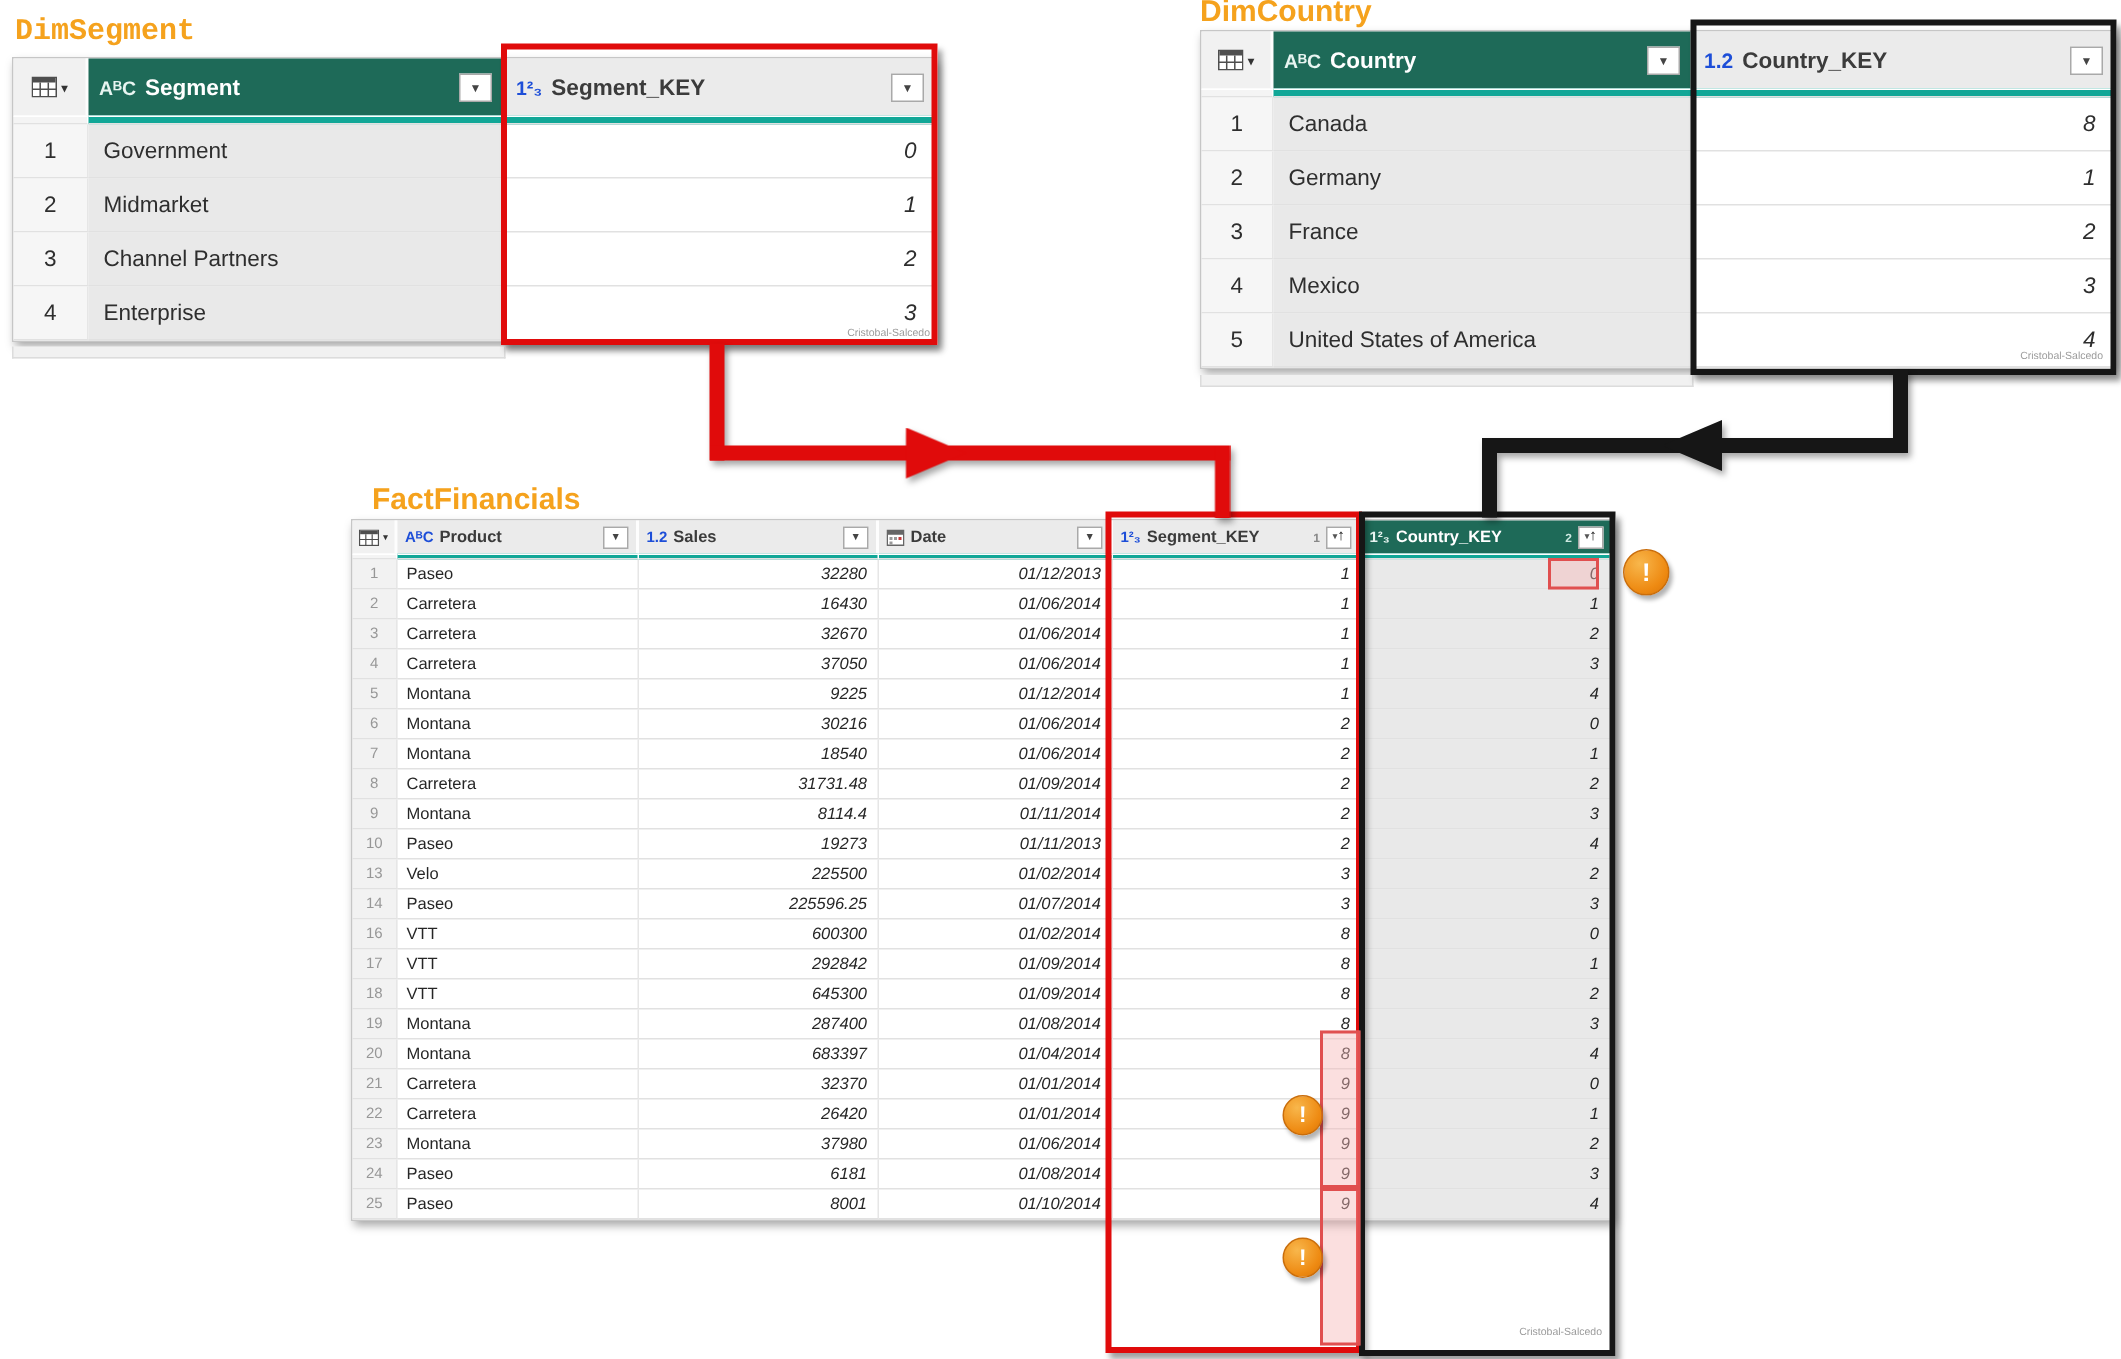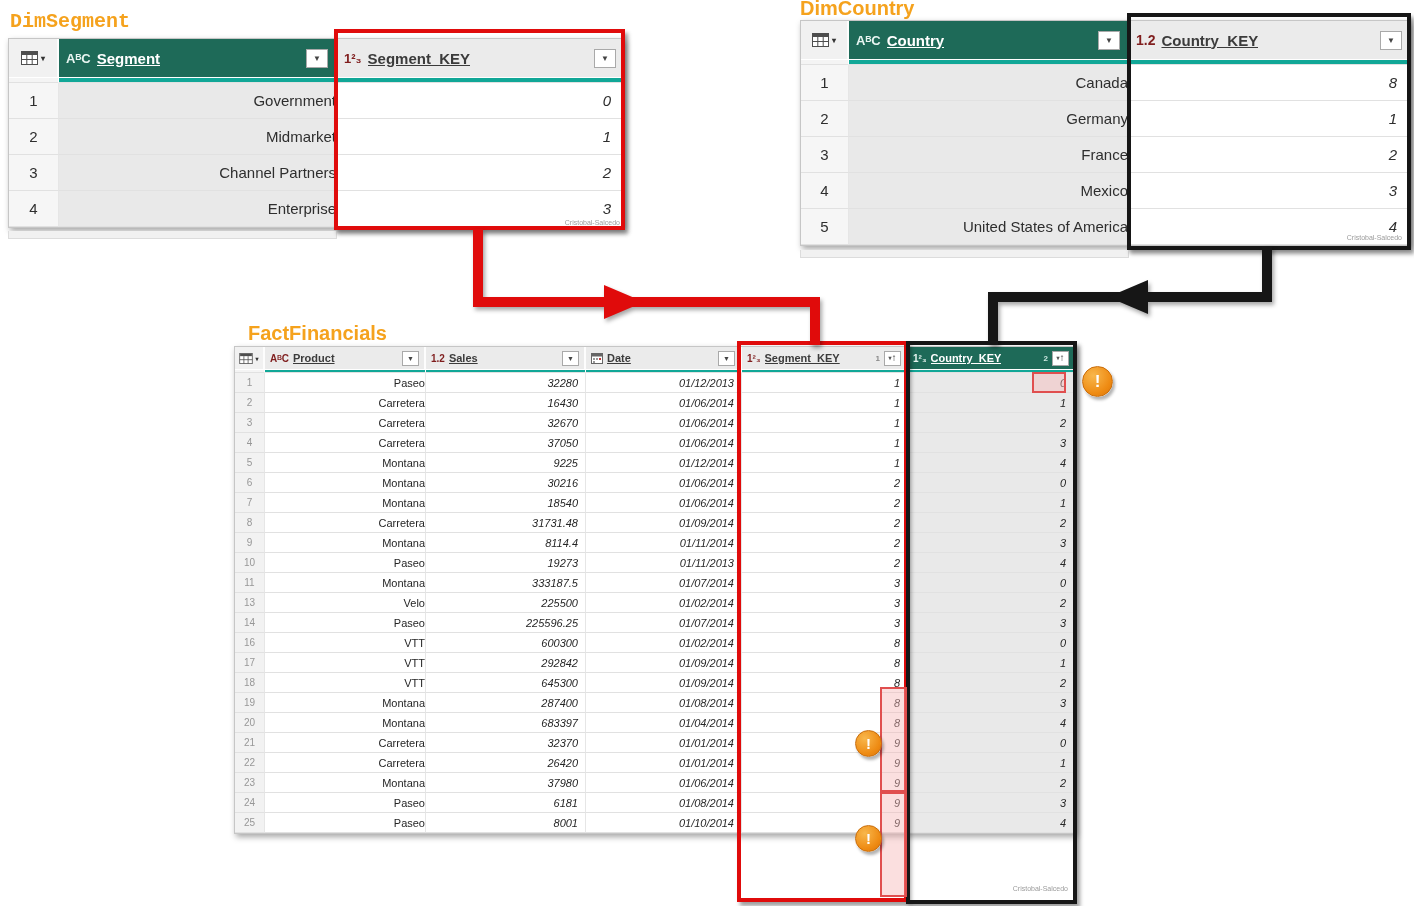--- a/index.html
+++ b/index.html
@@ -14,26 +14,26 @@
   .tbl table { border-collapse: separate; border-spacing: 0; table-layout: fixed; }
 
   th { padding: 0; font-weight: bold; vertical-align: middle; border-right: 2px solid #FDFDFD; }
   th:last-child { border-right: none; }
   th.plain { background: #EBEBEB; color: #3B3B3B; }
   th.sel   { background: #1E6A58; color: #FFFFFF; }
   th.corner{ background: #F1F1F1; }
   .hwrap { display: flex; align-items: center; padding: 0 7px; gap: 6px; }
   .dim .hwrap { height: 38px; font-size: 15px; }
   .fact .hwrap { height: 22px; font-size: 11px; padding: 0 5px; gap: 4px; }
-  .lbl { white-space: nowrap; overflow: hidden; flex: 0 1 auto; text-decoration: underline; }
+  .lbl { white-space: nowrap; overflow: hidden; flex: 0 1 auto; }
   .sp { flex: 1; }
   .ticon { font-weight: bold; white-space: nowrap; }
   .dim .ticon { font-size: 13px; }
   .fact .ticon { font-size: 10px; }
-  th.plain .ticon { color: #7f1d1d; }
+  th.plain .ticon { color: #1d4ed8; }
   th.sel .ticon { color: #E8F5F1; }
 
   .dd { display: inline-flex; align-items: center; justify-content: center;
         background: #fff; border: 1px solid #A9A9A9; color: #444; flex: none; }
   .dim .dd { width: 22px; height: 19px; font-size: 8px; }
   .fact .dd { width: 17px; height: 15px; font-size: 7px; }
   .dd .sa { font-size: 10px; color: #222; line-height: 1; }
   .dd .fc { font-size: 6px; color: #555; line-height: 1; }
   .snum { font-size: 8px; flex: none; }
   th.plain .snum { color: #888; }
@@ -43,21 +43,21 @@
                background: #11A797; padding: 0; }
   .fact tr.qbar td { height: 4px; }
   tr.qbar td.c { background: #F4F4F4; }
 
   td { padding: 0; border-bottom: 1px solid #E1E1E1; border-right: 1px solid #E6E6E6;
        overflow: hidden; white-space: nowrap; }
   .dim  tbody td { height: 36px; font-size: 15px; color: #2E2E2E; }
   .fact tbody td { height: 20px; font-size: 11px; color: #262626; }
   td.rn { text-align: center; color: #8B8B8B; background: #F6F6F6; }
   .fact td.rn { font-size: 10px; background: #F2F2F2; color: #979797; }
-  td.txt { padding-left: 10px; text-align: right; }
+  td.txt { padding-left: 10px; }
   .fact td.txt { padding-left: 6px; }
   td.num { text-align: right; font-style: italic; padding-right: 11px; }
   .fact td.num { padding-right: 7px; }
   td.grayc { background: #E9E9E9; }
 
   .strip { position: absolute; background: #F1F1F1; border: 1px solid #DCDCDC; border-top: none; }
 
   
   .abox { position: absolute; border-style: solid; background: transparent;
           box-shadow: 3px 4px 4px rgba(0,0,0,0.38); }
@@ -419,28 +419,20 @@
         </tr>
           <tr>
           <td class="rn">10</td>
           <td class="txt">Paseo</td>
           <td class="num">19273</td>
           <td class="num">01/11/2013</td>
           <td class="num">2</td>
           <td class="num grayc">4</td>
         </tr>
           <tr>
-          <td class="rn">11</td>
-          <td class="txt">Montana</td>
-          <td class="num">333187.5</td>
-          <td class="num">01/07/2014</td>
-          <td class="num">3</td>
-          <td class="num grayc">0</td>
-        </tr>
-          <tr>
           <td class="rn">13</td>
           <td class="txt">Velo</td>
           <td class="num">225500</td>
           <td class="num">01/02/2014</td>
           <td class="num">3</td>
           <td class="num grayc">2</td>
         </tr>
           <tr>
           <td class="rn">14</td>
           <td class="txt">Paseo</td>

